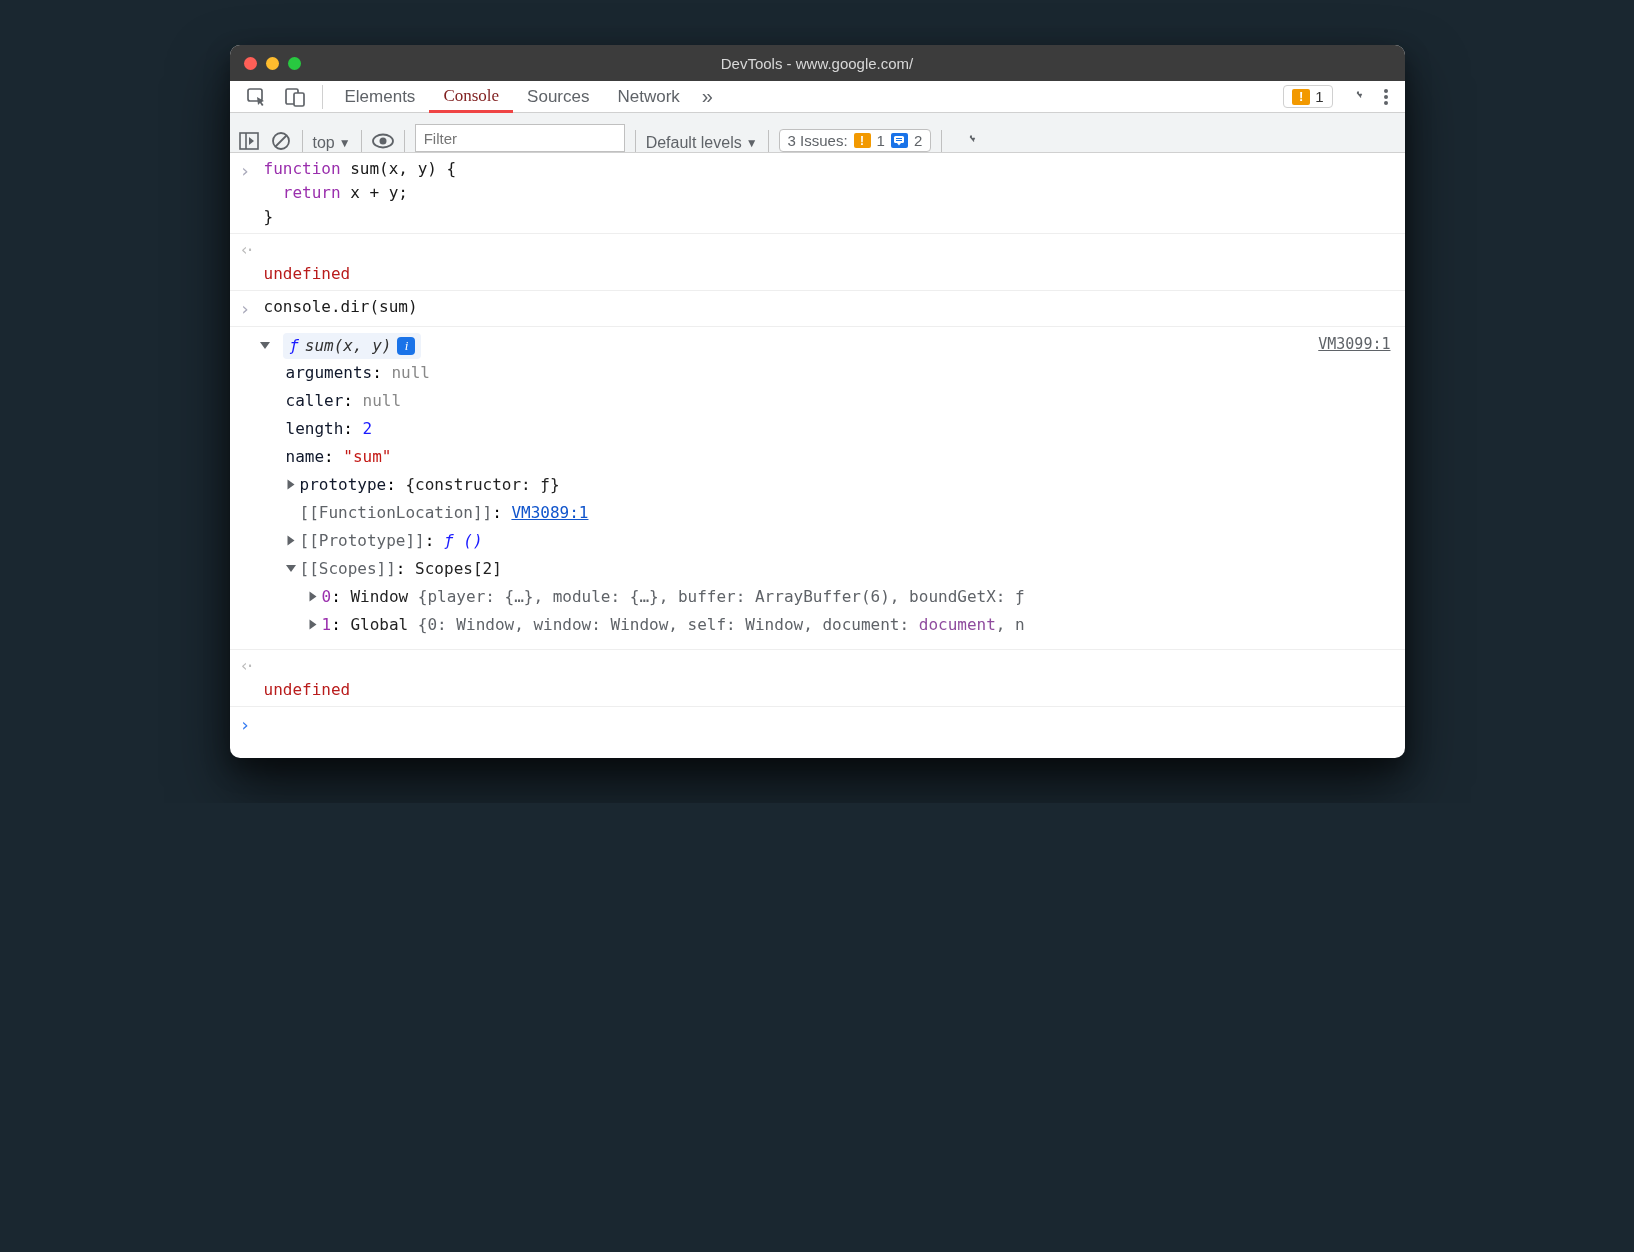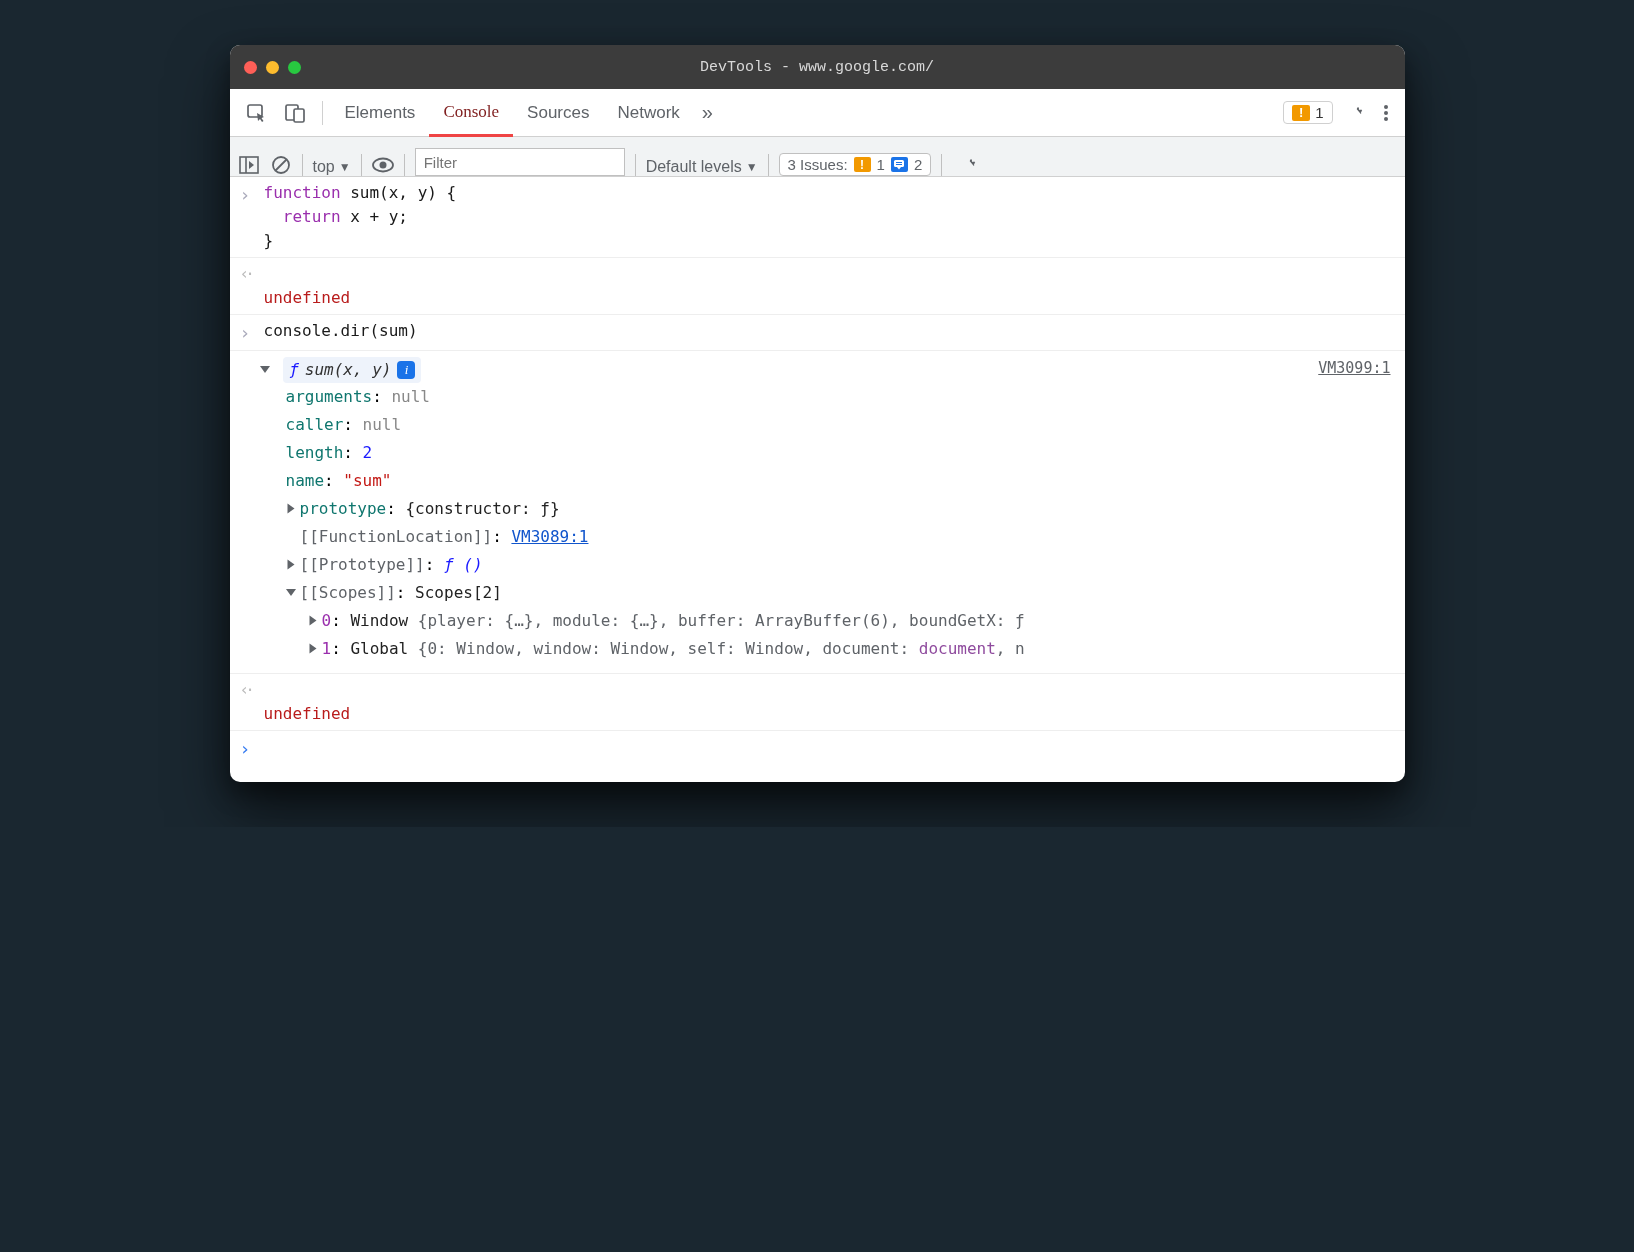--- a/index.html
+++ b/index.html
@@ -10,31 +10,31 @@
   padding: 45px 60px;
 }
 .window {
   width: 1175px;
   background: #fff;
   border-radius: 10px;
   box-shadow: 0 30px 60px rgba(0,0,0,0.6), 0 10px 25px rgba(0,0,0,0.4);
   overflow: hidden;
 }
 .titlebar {
-  height: 44px; background: #3c3c3c; color: #d8d8d8;
-  display: flex; align-items: center; padding: 4px 14px; position: relative; font-family: Liberation Mono, monospace;
+  height: 36px; background: #3c3c3c; color: #d8d8d8;
+  display: flex; align-items: center; padding: 4px 14px; position: relative;
 }
 .traffic { display: flex; gap: 9px; }
 .tl { width: 13px; height: 13px; border-radius: 50%; }
 .tl.r { background: #ff5f57; }
 .tl.y { background: #febc2e; }
 .tl.g { background: #28c840; }
 .titlebar .title { position: absolute; left: 0; right: 0; text-align: center; font-size: 15px; font-weight: 500; }
 .tabbar {
-  height: 48px; display: flex; align-items: center; border-bottom: 1px solid #d0d0d0;
+  height: 32px; display: flex; align-items: center; border-bottom: 1px solid #d0d0d0;
   padding: 0 8px; font-size: 17px; color: #5f6368;
 }
 .tb-ico { width: 26px; height: 26px; display:flex; align-items:center; justify-content:center; margin: 0 6px; }
 .tb-sep { width:1px; height: 24px; background:#d0d0d0; margin: 0 8px; }
 .tab { padding: 0 14px; height: 100%; display: flex; align-items: center; cursor: pointer; }
 .tab.active { color: #7f1d1d; border-bottom: 3px solid #ef4444; margin-bottom: -1px; font-weight: 500; font-family: Liberation Serif, serif; }
 .tabbar .spacer { flex: 1; }
 .badge-warn {
   display: flex; align-items: center; gap: 5px;
   border: 1px solid #d0d0d0; border-radius: 4px; padding: 2px 8px;
@@ -76,21 +76,21 @@
 .dir-block { padding: 6px 10px 10px 30px; border-bottom: 1px solid #eee; position:relative; }
 .vm-link { position:absolute; right:14px; top:6px; text-decoration: underline; color:#5f6368; font-size:15px; cursor:pointer; }
 .obj-head { display:inline-flex; align-items:center; gap:6px; background:#eef3fb; border-radius:4px; padding:1px 6px; }
 .tri { display:inline-block; width:0; height:0; border-left:5px solid transparent; border-right:5px solid transparent; border-top:7px solid #5f6368; margin-right:4px; vertical-align:2px; }
 .tri.closed { transform: rotate(-90deg); }
 .fsym { font-style:italic; color:#1a1aff; }
 .sig { font-style:italic; color:#333; }
 .info-ico { display:inline-flex; width:18px; height:18px; background:#1a73e8; color:#fff; border-radius:4px; align-items:center; justify-content:center; font-size:13px; font-style:italic; font-family:serif; }
 .props { margin-left: 26px; }
 .prop { line-height:1.75; }
-.pk { color:#0f766e; }
+.pk { color:#0f172a; }
 .pv-null { color:#888; }
 .pv-num { color:#1a1aff; }
 .pv-str { color:#c41a16; }
 .pv-obj { color:#222; }
 .pv-link { color:#1155cc; text-decoration: underline; cursor:pointer; }
 .internal { color:#5f6368; }
 .sub-prop { margin-left: 22px; line-height:1.75; }
 .idx { color:#9a2fad; }
 .preview { color:#5f6368; }
 .preview .pname { color:#8f4b9e;text-align:right; }

